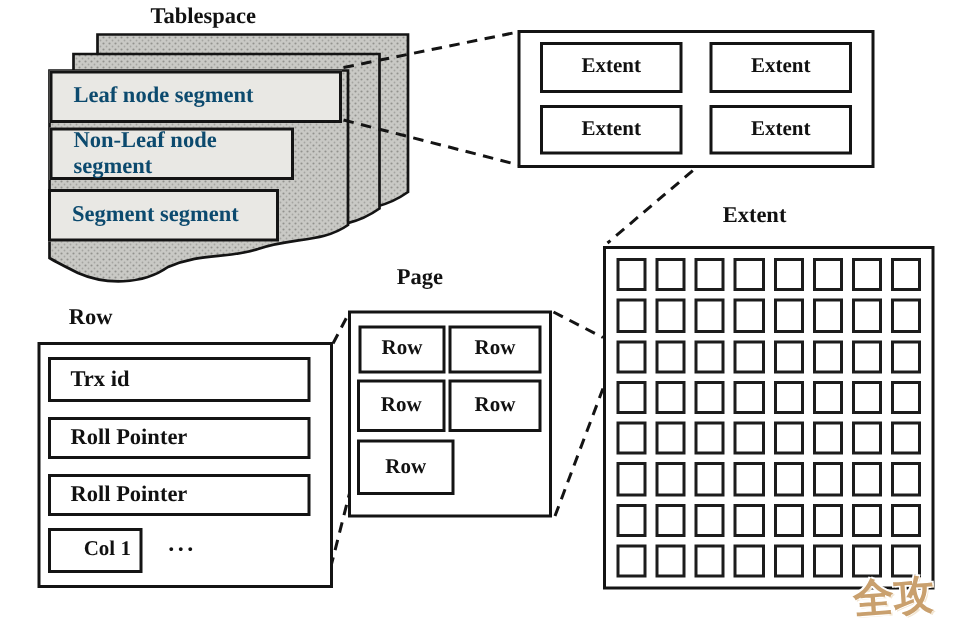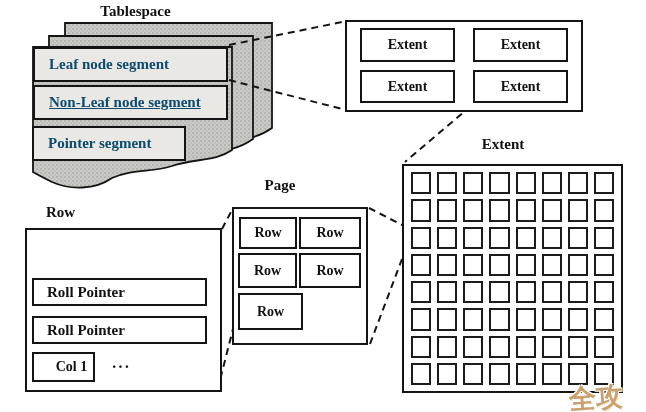--- a/index.html
+++ b/index.html
@@ -58,22 +58,22 @@
       <line class="dash" x1="471" y1="106" x2="405" y2="162"></line>
       <line class="dash" x1="222" y1="229" x2="233" y2="208"></line>
       <line class="dash" x1="234" y1="325" x2="220" y2="380"></line>
       <line class="dash" x1="369" y1="208" x2="402" y2="225"></line>
       <line class="dash" x1="370" y1="344" x2="402" y2="259"></line>
     </g>
   </svg>
 
   <div class="lbl" style="left:93px;top:3px;width:85px;">Tablespace</div>
   <div class="sheetbox" style="left:33px;top:47px;width:195px;height:35px;">Leaf node segment</div>
-  <div class="sheetbox" style="left:33px;top:85px;width:195px;height:35px;text-decoration:underline;">Non-Leaf node segment</div>
-  <div class="sheetbox" style="left:32px;top:126px;width:154px;height:35px;">Pointer segment</div>
+  <div class="sheetbox" style="left:33px;top:85px;width:163px;height:35px;">Non-Leaf node segment</div>
+  <div class="sheetbox" style="left:32px;top:126px;width:154px;height:35px;">Segment segment</div>
 
   <div class="frame" style="left:345px;top:20px;width:238px;height:92px;">
     <div class="cellbox" style="left:13px;top:6px;width:95px;height:34px;">Extent</div>
     <div class="cellbox" style="left:126px;top:6px;width:95px;height:34px;">Extent</div>
     <div class="cellbox" style="left:13px;top:48px;width:95px;height:33px;">Extent</div>
     <div class="cellbox" style="left:126px;top:48px;width:95px;height:33px;">Extent</div>
   </div>
 
   <div class="lbl" style="left:468px;top:136px;width:70px;">Extent</div>
   <div class="gridbox" style="left:402px;top:164px;width:221px;height:229px;">
@@ -147,20 +147,21 @@
   <div class="frame" style="left:232px;top:207px;width:136px;height:138px;">
     <div class="cellbox" style="left:5px;top:8px;width:58px;height:32px;">Row</div>
     <div class="cellbox" style="left:65px;top:8px;width:62px;height:32px;">Row</div>
     <div class="cellbox" style="left:4px;top:44px;width:59px;height:35px;">Row</div>
     <div class="cellbox" style="left:65px;top:44px;width:62px;height:35px;">Row</div>
     <div class="cellbox" style="left:4px;top:84px;width:65px;height:37px;">Row</div>
   </div>
 
   <div class="lbl" style="left:38px;top:204px;width:45px;">Row</div>
   <div class="frame" style="left:25px;top:228px;width:197px;height:164px;">
+    <div class="fieldbox" style="left:5px;top:8px;width:175px;height:30px;">Trx id</div>
     <div class="fieldbox" style="left:5px;top:48px;width:175px;height:28px;">Roll Pointer</div>
     <div class="fieldbox" style="left:5px;top:86px;width:175px;height:28px;">Roll Pointer</div>
     <div class="colbox" style="left:5px;top:122px;width:63px;height:30px;">Col 1</div>
     <div class="dots" style="left:72px;top:122px;width:44px;height:30px;">···</div>
   </div>
 
   <div class="watermark" style="left:570px;top:379px;">全攻略</div>
 
 </div>
 

